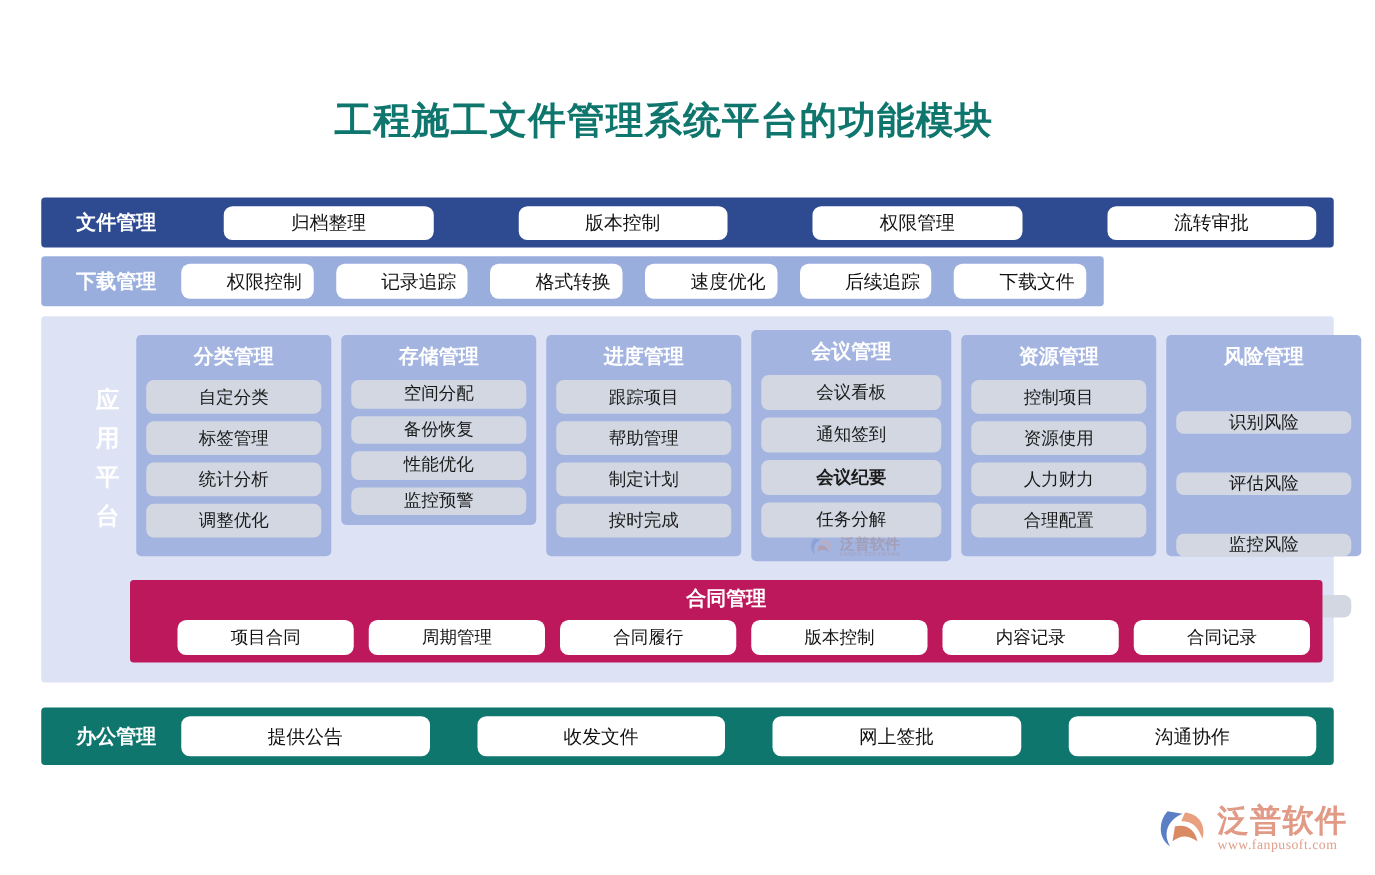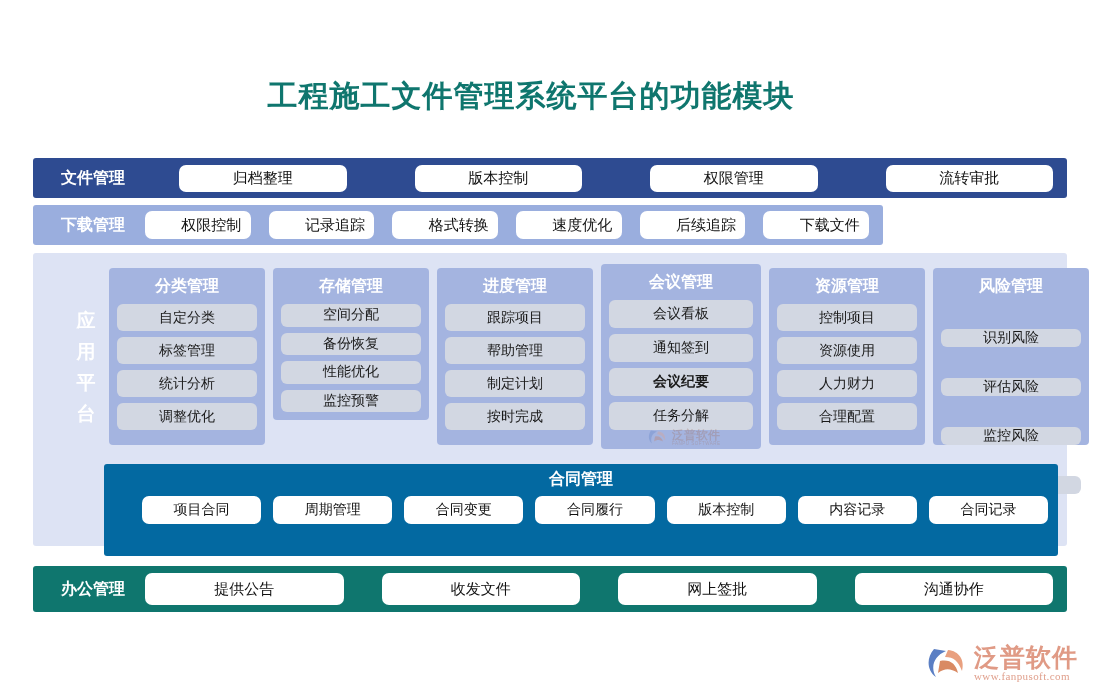--- a/index.html
+++ b/index.html
@@ -99,22 +99,22 @@
     color: #1a1a1a; font-size: 14px;
     height: 27px;
     display: flex; align-items: center; justify-content: center;
     margin-bottom: 6px;
   }
   .col-item:last-child { margin-bottom: 0; }
 
   
   #contract {
     position: absolute; left: 71px; top: 211px;
-    width: 954px; height: 92px;
-    background: #0369a1;
+    width: 954px; height: 66px;
+    background: #be185d;
     border-radius: 3px;
     padding: 5px 10px 8px 10px;
   }
   #contract-title {
     color: #ffffff; font-weight: bold; font-size: 16px;
     text-align: center; margin-bottom: 6px;
   }
   #contract-items { display: flex; gap: 12px; padding-left: 28px; }
   #contract-items .pill-white { height: 28px; font-size: 14px; }
 
@@ -245,21 +245,20 @@
         <div class="col-item">应对风险</div>
       </div>
 
     </div>
 
     <div id="contract">
       <div id="contract-title">合同管理</div>
       <div id="contract-items">
         <div class="pill-white">项目合同</div>
         <div class="pill-white">周期管理</div>
-        <div class="pill-white">合同变更</div>
         <div class="pill-white">合同履行</div>
         <div class="pill-white">版本控制</div>
         <div class="pill-white">内容记录</div>
         <div class="pill-white">合同记录</div>
       </div>
     </div>
 
   </div>
 
   <div class="watermark">

